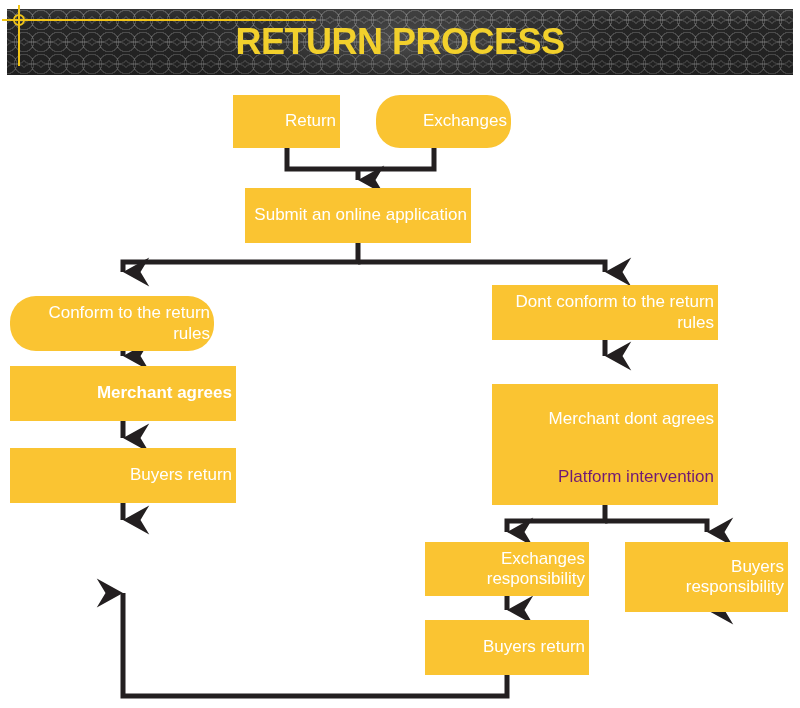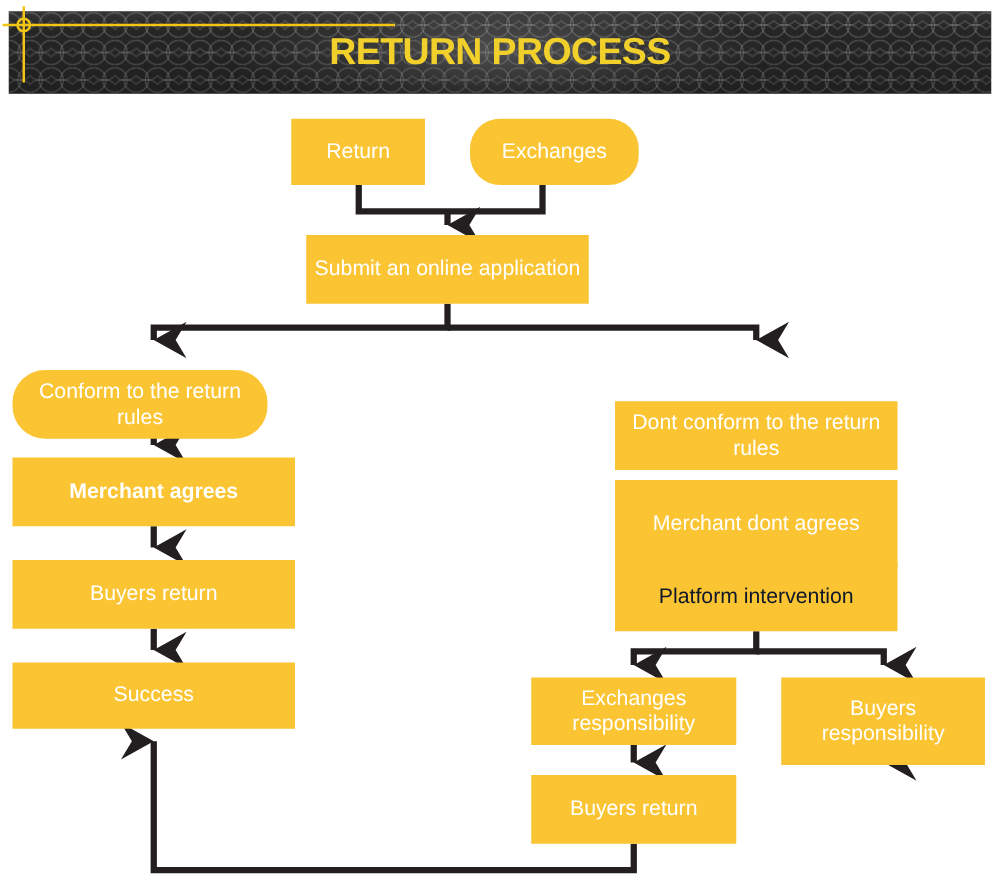--- a/index.html
+++ b/index.html
@@ -55,21 +55,21 @@
   }
   #header-title {
     position: absolute;
     left: 0;
     top: 0;
     width: 786px;
     height: 66px;
     line-height: 66px;
     text-align: center;
     color: #f2d02c;
-    font-size: 30px;
+    font-size: 36px;
     font-weight: 700;
     letter-spacing: -0.5px;
     white-space: nowrap;
   }
 
   
   #deco-hline {
     position: absolute;
     left: 2px;
     top: 19px;
@@ -120,22 +120,22 @@
     align-items: center;
     justify-content: center;
     text-align: center;
     color: #ffffff;
     font-size: 17px;
     font-weight: 400;
     line-height: 1.18;
     box-sizing: border-box;
     padding: 2px 4px;
   }
-  .node.dark-text { color: #0f172a; }
-  .node span { display: block; width: 100%; }
+  .node.dark-text { color: #701a75; }
+  .node span { display: block; width: 100%; text-align: right; }
 </style>
 </head>
 <body>
 
 <div id="header">
   <div id="header-plate">
     <div id="header-mesh"></div>
     <div id="header-sheen"></div>
     <div id="header-title">RETURN PROCESS</div>
   </div>
@@ -196,25 +196,22 @@
   </div>
 
   <div class="node" style="left:10px; top:366px; width:226px; height:55px;font-weight:bold;">
     <span>Merchant agrees</span>
   </div>
 
   <div class="node" style="left:10px; top:448px; width:226px; height:55px;">
     <span>Buyers return</span>
   </div>
 
-  <div class="node" style="left:10px; top:530px; width:226px; height:53px;">
-    <span>Success</span>
-  </div>
-
-  <div class="node" style="left:492px; top:285px; width:226px; height:55px;margin-top:36px;">
+
+  <div class="node" style="left:492px; top:285px; width:226px; height:55px;">
     <span>Dont conform to the return rules</span>
   </div>
 
   <div class="node" style="left:492px; top:384px; width:226px; height:70px;">
     <span>Merchant dont agrees</span>
   </div>
 
   <div class="node dark-text" style="left:492px; top:450px; width:226px; height:55px;">
     <span>Platform intervention</span>
   </div>

